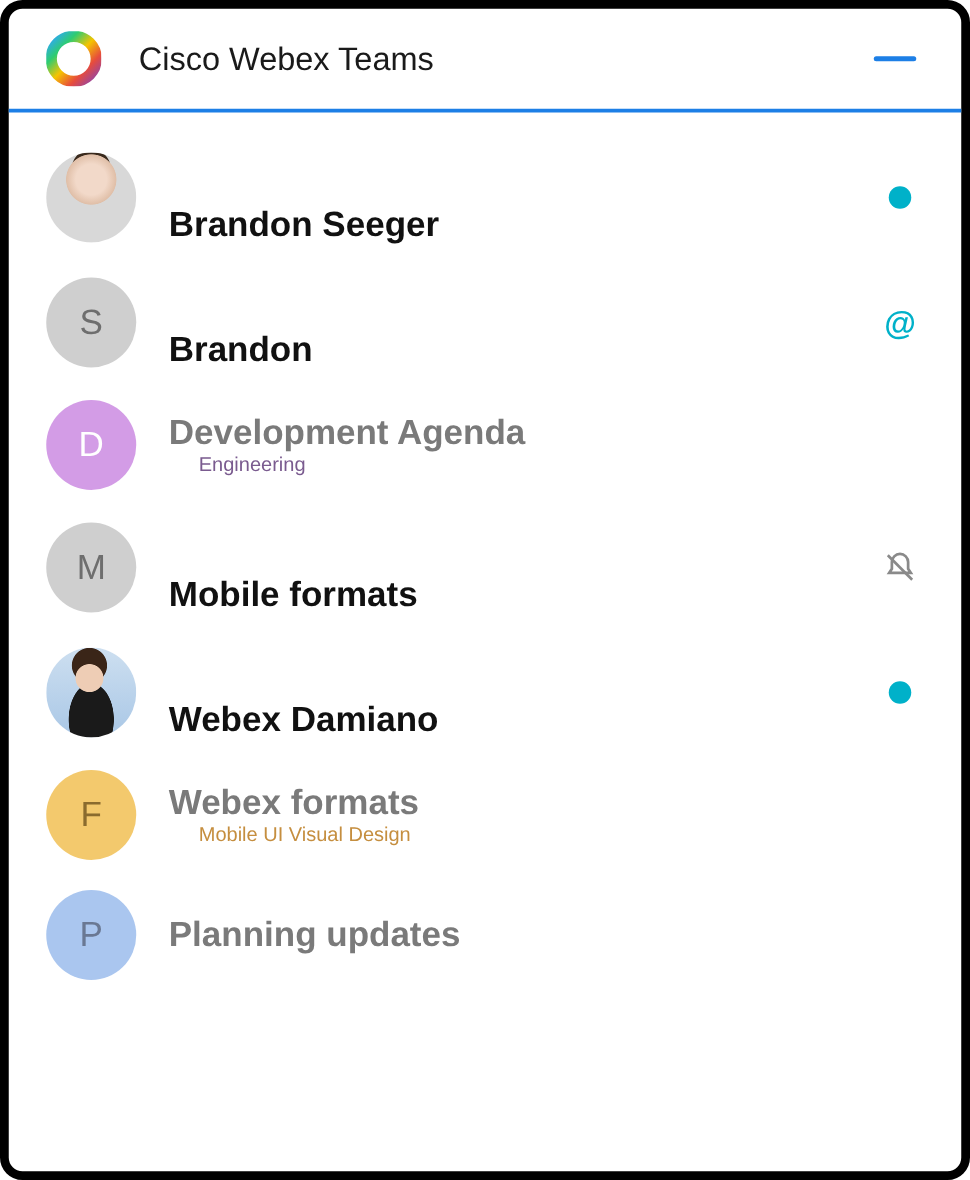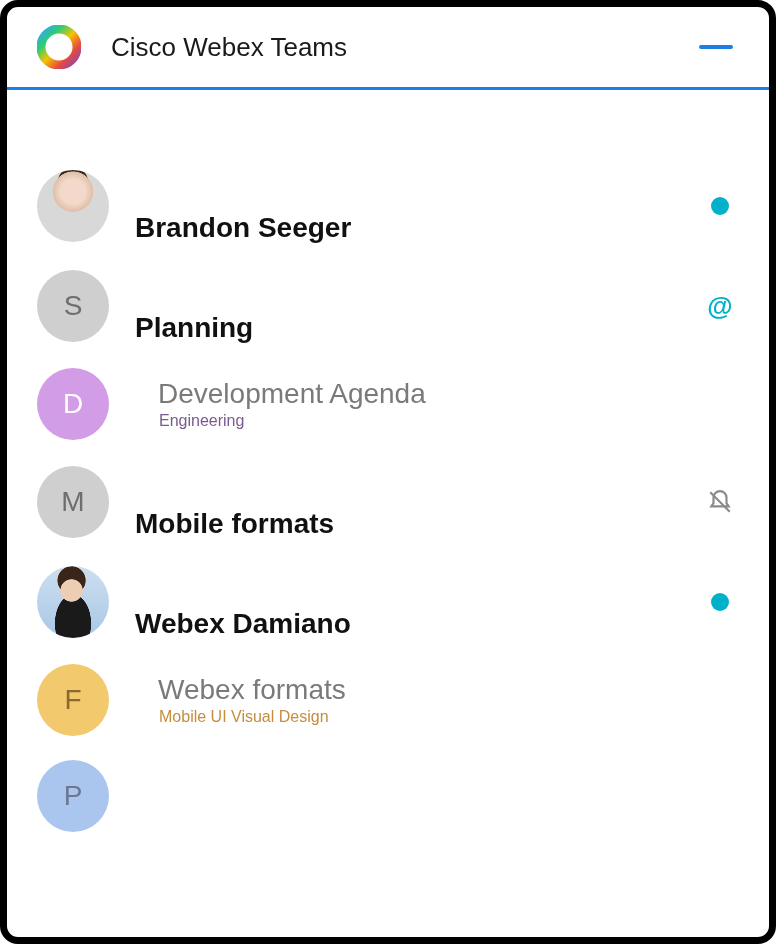--- a/index.html
+++ b/index.html
@@ -11,21 +11,20 @@
       overflow: hidden;
     }
     .window {
       width: 776px;
       height: 944px;
       border: 7px solid #000;
       border-radius: 18px;
       background: #fff;
       display: flex;
       flex-direction: column;
-      gap: 48px;
     }
     .header {
       display: flex;
       align-items: center;
       padding: 18px 30px 18px 30px;
       border-bottom: 3px solid #1d7fe6;
       gap: 30px;
     }
     .logo {
       width: 44px;
@@ -90,23 +89,22 @@
       gap: 2px;
     }
     .title-bold {
       font-size: 28px;
       font-weight: 800;
       color: #111;
       margin-top: 44px;
     }
     .title-plain {
       font-size: 28px;
-      font-weight: 400;
+      font-weight: 700;
       color: #7a7a7a;
-      margin-left: 23px;
     }
     .subtitle {
       font-size: 16px;
       font-weight: 400;
       padding-left: 24px;
     }
     .sub-eng { color: #7a5b8f; }
     .sub-design { color: #c58e3f; }
     .indicator {
       width: 26px;
@@ -158,21 +156,21 @@
         <div class="text">
           <div class="title-bold">Brandon Seeger</div>
         </div>
         <div class="indicator">
           <div class="dot"></div>
         </div>
       </div>
       <div class="item">
         <div class="avatar avatar-letter">S</div>
         <div class="text">
-          <div class="title-bold">Planning</div>
+          <div class="title-bold">Brandon</div>
         </div>
         <div class="indicator">
           <span class="mention">@</span>
         </div>
       </div>
       <div class="item">
         <div class="avatar avatar-purple">D</div>
         <div class="text">
           <div class="title-plain">Development Agenda</div>
           <div class="subtitle sub-eng">Engineering</div>
@@ -203,16 +201,19 @@
       <div class="item">
         <div class="avatar avatar-peach">F</div>
         <div class="text">
           <div class="title-plain">Webex formats</div>
           <div class="subtitle sub-design">Mobile UI Visual Design</div>
         </div>
         <div class="indicator"></div>
       </div>
       <div class="item">
         <div class="avatar avatar-blue">P</div>
+        <div class="text">
+          <div class="title-plain">Planning updates</div>
+        </div>
         <div class="indicator"></div>
       </div>
     </div>
 </div>
 
 </body></html>

